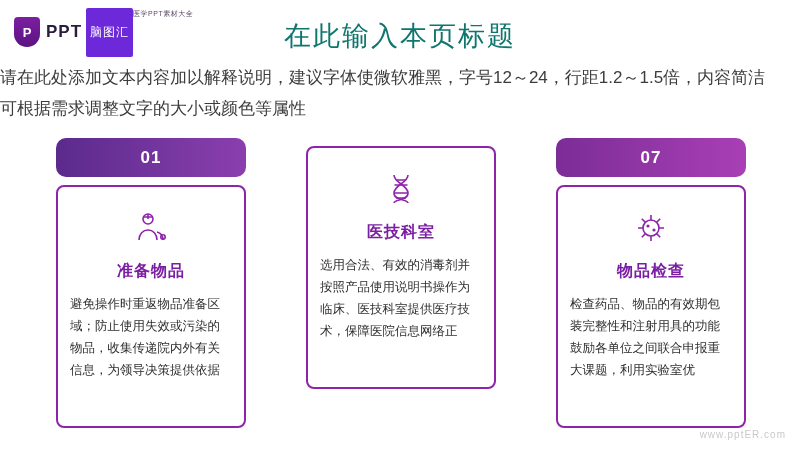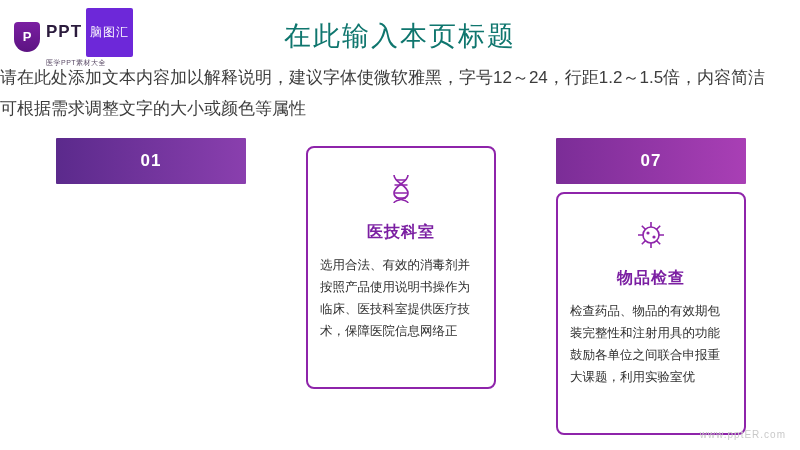--- a/index.html
+++ b/index.html
@@ -27,21 +27,21 @@
     width: 26px; height: 30px;
     background: linear-gradient(180deg,#7b1fa2,#5c1382);
     border-radius: 4px 4px 13px 13px;
     display: flex;
     align-items: center;
     justify-content: center;
     color: #fff;
     font-size: 13px;
     font-weight: bold;
   }
-  .logo-text { display: flex; flex-direction: column; line-height: 1.05; }
+  .logo-text { display: flex; flex-direction: row; line-height: 1.05; }
   .logo-row1 { display: flex; align-items: center; gap: 4px; }
   .logo-ppt {
     font-size: 17px; font-weight: bold; color: #2b1b3d; letter-spacing: 1px;
   }
   .logo-tag {
     background: #6d28d9; color:#fff; font-size: 12px;
     padding: 18px 4px; border-radius: 2px; letter-spacing: 1px;
   }
   .logo-sub {
     font-size: 7px; color: #5a4a66; letter-spacing: .5px; margin-top: 2px;
@@ -70,22 +70,22 @@
   .cards {
     position: absolute;
     top: 138px; left: 56px;
     width: 690px;
     display: flex;
     justify-content: space-between;
   }
   .card { width: 190px; position: relative; }
 
   .card-head {
-    height: 46px;
-    border-radius: 1px;
+    height: 39px;
+    border-radius: 10px;
     display: flex;
     align-items: center;
     justify-content: center;
     color: #ffffff;
     font-size: 17px;
     font-weight: bold;
     letter-spacing: 1px;
     position: relative;
     z-index: 2;
   }
@@ -152,20 +152,33 @@
   <div class="title">在此输入本页标题</div>
   <div class="subtitle">
     <div>请在此处添加文本内容加以解释说明，建议字体使微软雅黑，字号12～24，行距1.2～1.5倍，内容简洁</div>
     <div>可根据需求调整文字的大小或颜色等属性</div>
   </div>
 
   <div class="cards">
 
     <div class="card">
       <div class="card-head c1">01</div>
+      <div class="card-body">
+        <div class="card-icon">
+          <svg width="40" height="36" viewBox="0 0 40 36" fill="none" stroke="#8e24aa" stroke-width="1.6">
+            <circle cx="17" cy="9" r="5"></circle>
+            <path d="M13 7h8M17 4v5"></path>
+            <path d="M8 30c0-6 4-10 9-10s9 4 9 10"></path>
+            <path d="M26 22c4 1 6 4 6 8"></path>
+            <circle cx="32" cy="27" r="2.2"></circle>
+          </svg>
+        </div>
+        <div class="card-title">准备物品</div>
+        <div class="card-text">避免操作时重返物品准备区域；防止使用失效或污染的物品，收集传递院内外有关信息，为领导决策提供依据</div>
+      </div>
     </div>
 
     <div class="card">
       <div class="card-body">
         <div class="card-icon">
           <svg width="40" height="36" viewBox="0 0 40 36" fill="none" stroke="#8e24aa" stroke-width="1.6">
             <path d="M13 4c0 8 14 10 14 18s-14 6-14 10"></path>
             <path d="M27 4c0 8-14 10-14 18s14 6 14 10"></path>
             <path d="M15 9h10M13.5 14h13M13.5 22h13M15 27h10"></path>
           </svg>

